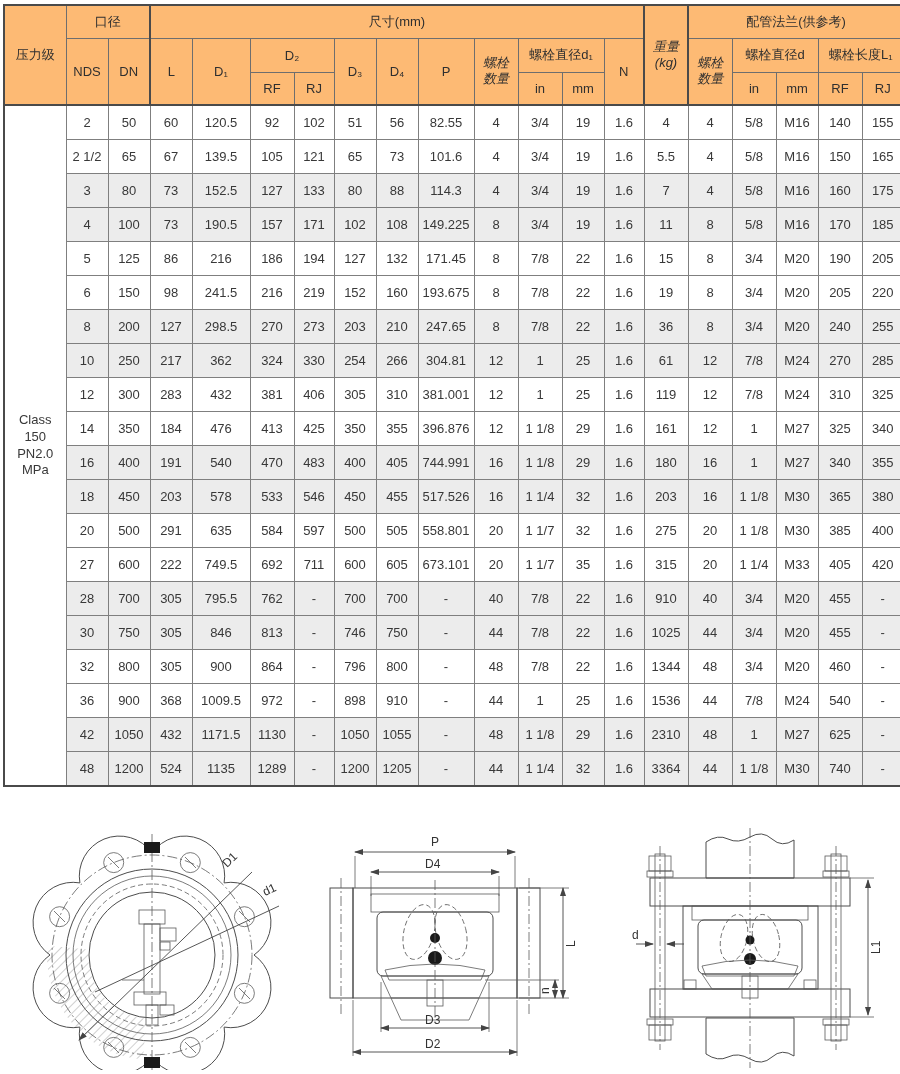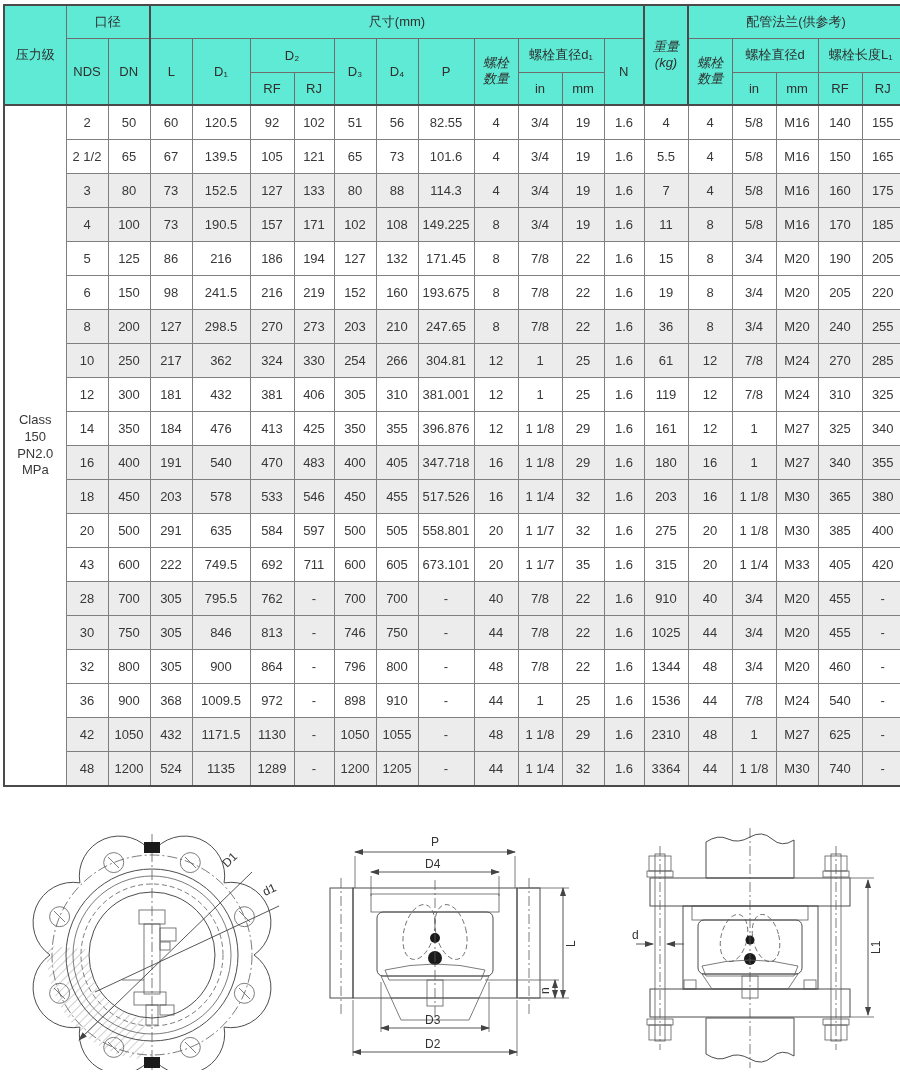--- a/index.html
+++ b/index.html
@@ -13,21 +13,21 @@
     border-collapse:collapse;table-layout:fixed;
     border:2px solid #4a4a4a;
     font-size:13px;
   }
   .spec-table th,.spec-table td{
     border:1px solid #7f7f7f;
     text-align:center;vertical-align:middle;
     padding:0 1px;overflow:hidden;
   }
   .spec-table thead th{
-    background:#5eead4;font-weight:normal;color:#2f2f2f;
+    background:#fdba74;font-weight:normal;color:#2f2f2f;
     border-color:#6e6e6e;
   }
   .spec-table thead{border-bottom:2px solid #4a4a4a;}
   .rowA{height:33px;} .rowB{height:34px;} .rowC{height:33px;}
   .spec-table tbody td{height:33px;background:#ffffff;}
   .spec-table tbody tr.alt td{background:#ececec;}
   .pre{white-space:pre-line;line-height:1.25;font-style:italic;}
   .sep{border-left-width:2px !important;border-left-color:#4a4a4a !important;margin-top:16px;}
   td.pressure{background:#ffffff !important;white-space:pre-line;line-height:1.3;}
   .figs svg{position:absolute;}
@@ -271,21 +271,21 @@
         <td>61</td>
         <td>12</td>
         <td>7/8</td>
         <td>M24</td>
         <td>270</td>
         <td>285</td>
       </tr>
       <tr>
         <td>12</td>
         <td>300</td>
-        <td>181</td>
+        <td>283</td>
         <td>432</td>
         <td>381</td>
         <td>406</td>
         <td>305</td>
         <td>310</td>
         <td>381.001</td>
         <td>12</td>
         <td>1</td>
         <td>25</td>
         <td>1.6</td>
@@ -319,21 +319,21 @@
       </tr>
       <tr class="alt">
         <td>16</td>
         <td>400</td>
         <td>191</td>
         <td>540</td>
         <td>470</td>
         <td>483</td>
         <td>400</td>
         <td>405</td>
-        <td>347.718</td>
+        <td>744.991</td>
         <td>16</td>
         <td>1 1/8</td>
         <td>29</td>
         <td>1.6</td>
         <td>180</td>
         <td>16</td>
         <td>1</td>
         <td>M27</td>
         <td>340</td>
         <td>355</td>
@@ -374,21 +374,21 @@
         <td>32</td>
         <td>1.6</td>
         <td>275</td>
         <td>20</td>
         <td>1 1/8</td>
         <td>M30</td>
         <td>385</td>
         <td>400</td>
       </tr>
       <tr>
-        <td>43</td>
+        <td>27</td>
         <td>600</td>
         <td>222</td>
         <td>749.5</td>
         <td>692</td>
         <td>711</td>
         <td>600</td>
         <td>605</td>
         <td>673.101</td>
         <td>20</td>
         <td>1 1/7</td>

